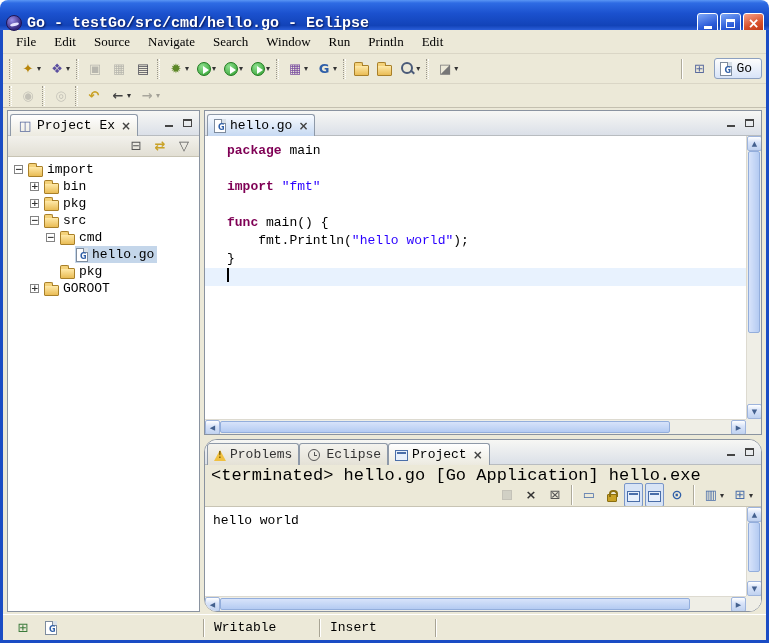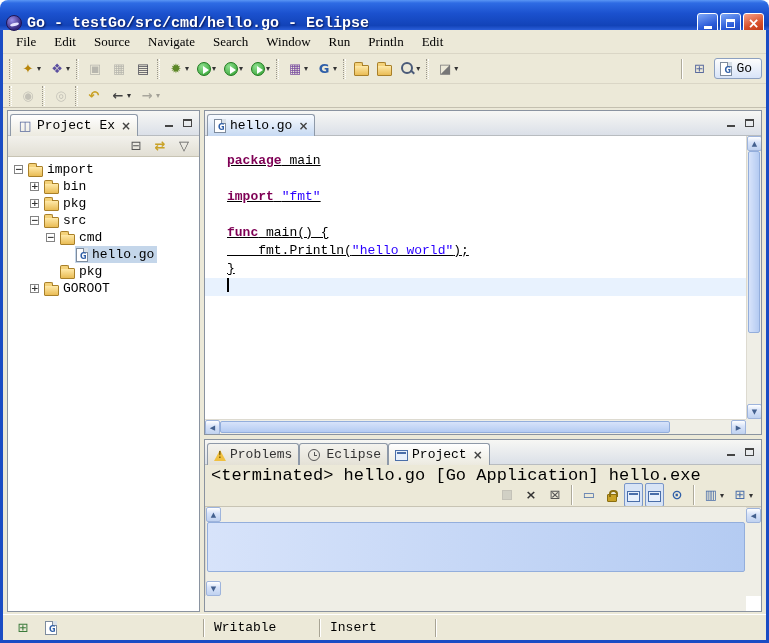--- a/index.html
+++ b/index.html
@@ -100,25 +100,25 @@
     font:bold 9px/7px "DejaVu Sans",sans-serif;text-align:center;color:#333;}
   .expander-spacer{width:13px;flex:0 0 13px;}
   .item-body{display:flex;align-items:center;gap:4px;padding:0 3px 0 1px;height:17px;}
   .tree-row.selected .item-body{background:var(--sel);}
   .tree-label{font-size:13px;}
   .tree-ico{flex:0 0 auto;}
 
   
   .right-col{flex:1;display:flex;flex-direction:column;gap:4px;overflow:hidden;}
   .editor{height:325px;flex:0 0 325px;}
-  .console{flex:1;}
+  .console{flex:1;border-radius:13px;}
 
   
   .editor-body{flex:1;display:grid;grid-template-columns:1fr 15px;grid-template-rows:1fr 15px;overflow:hidden;background:#fff;}
-  .code-area{overflow:hidden;padding-top:16px;white-space:pre;font:13px/18px "Liberation Mono","DejaVu Sans Mono",monospace;text-decoration:underline;}
+  .code-area{overflow:hidden;padding-top:6px;white-space:pre;font:13px/18px "Liberation Mono","DejaVu Sans Mono",monospace;}
   .code-line{height:18px;padding-left:22px;}
   .code-line.current{background:var(--curline);}
   .tok-kw{color:var(--kw);font-weight:bold;}
   .tok-str{color:var(--str);}
   .tok-pl{color:#000;}
   .caret{display:inline-block;width:2px;height:14px;background:#000;vertical-align:-2px;}
 
   
   .vscroll{display:flex;flex-direction:column;background:#EFEEE6;border-left:1px solid #DDDAD0;}
   .hscroll{display:flex;background:#EFEEE6;border-top:1px solid #DDDAD0;}
@@ -458,20 +458,21 @@
               <span class="tb-btn">
                 <span class="ico ico-ch" style="color: rgb(74, 110, 169);">▥</span>
                 <span class="dd">▾</span>
               </span>
               <span class="tb-btn">
                 <span class="ico ico-ch" style="color: rgb(74, 110, 169);">⊞</span>
                 <span class="dd">▾</span>
               </span>
             </div>
           <div class="console-body">
+            <div class="console-text">hello world</div>
             <div class="vscroll">
               <div class="sb-btn">▲</div>
               <div class="sb-track">
                   <div class="sb-thumb v" style="height:85%"></div>
                 </div>
               <div class="sb-btn">▼</div>
             </div>
             <div class="hscroll">
               <div class="sb-btn">◀</div>
               <div class="sb-track">

